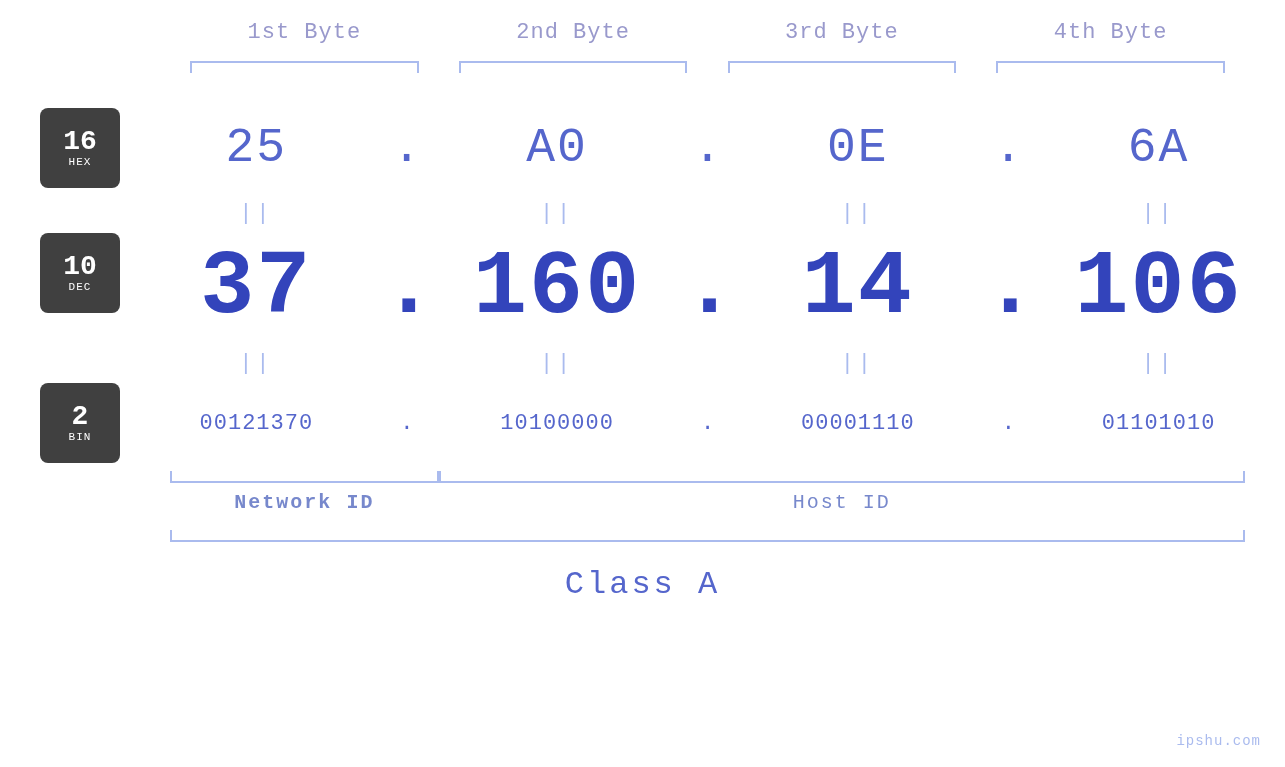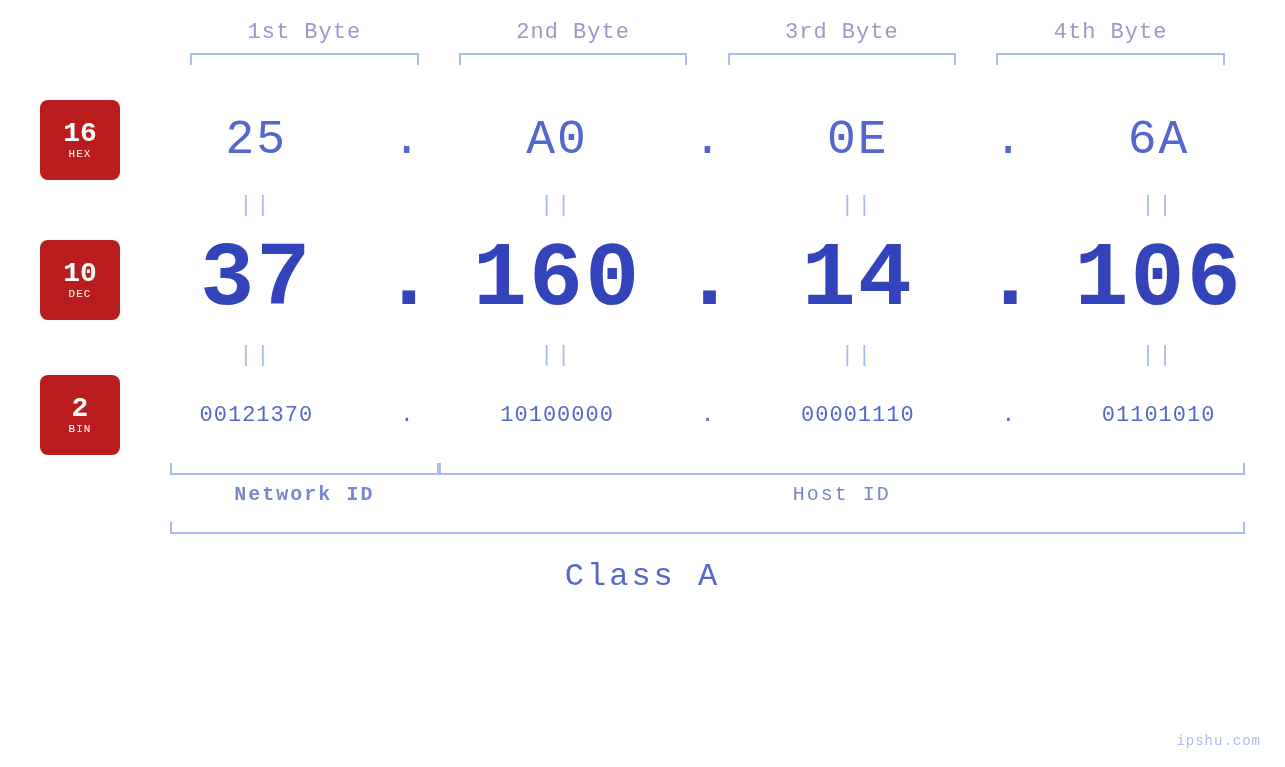--- a/index.html
+++ b/index.html
@@ -20,21 +20,21 @@
       flex-direction: column;
       align-items: center;
       padding: 20px 40px;
     }
 
     
     .header-row {
       display: flex;
       width: 100%;
       padding-left: 130px;
-      margin-bottom: 8px;
+      margin-bottom: 16px;
     }
 
     .byte-label {
       flex: 1;
       text-align: center;
       color: #9999cc;
       font-size: 22px;
       letter-spacing: 1px;
     }
 
@@ -59,21 +59,21 @@
       border-top: 2px solid #aabbee;
       border-left: 2px solid #aabbee;
       border-right: 2px solid #aabbee;
     }
 
     .base-badge {
       display: flex;
       flex-direction: column;
       align-items: center;
       justify-content: center;
-      background: #b91c1c;
+      background: #404040;
       color: white;
       border-radius: 8px;
       width: 80px;
       height: 80px;
       margin-bottom: 0;
     }
 
     .base-number {
       font-size: 28px;
       font-weight: bold;
@@ -286,21 +286,21 @@
       <div class="data-cell">
         <span class="data-value">||</span>
       </div>
       <div class="dot-cell"></div>
       <div class="data-cell">
         <span class="data-value">||</span>
       </div>
     </div>
   </div>
 
-  <div style="display:flex;width:100%;align-items:center;">
+  <div style="display:flex;width:100%;align-items:flex-start;">
     <div style="width:130px;display:flex;align-items:center;justify-content:flex-start;">
       <div class="base-badge">
         <span class="base-number">10</span>
         <span class="base-text">DEC</span>
       </div>
     </div>
     <div class="data-row dec-row" style="flex:1;">
       <div class="data-cell">
         <span class="data-value">37</span>
       </div>

